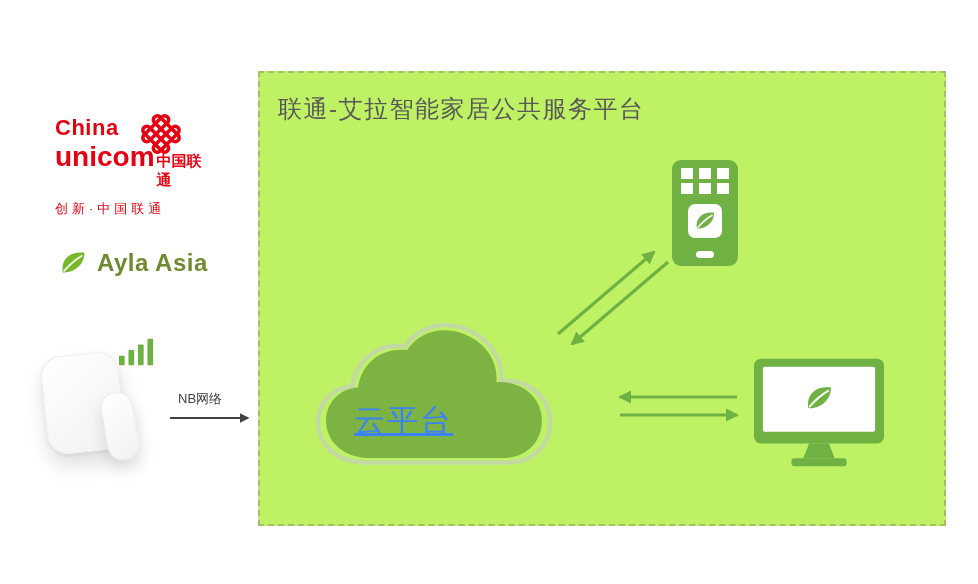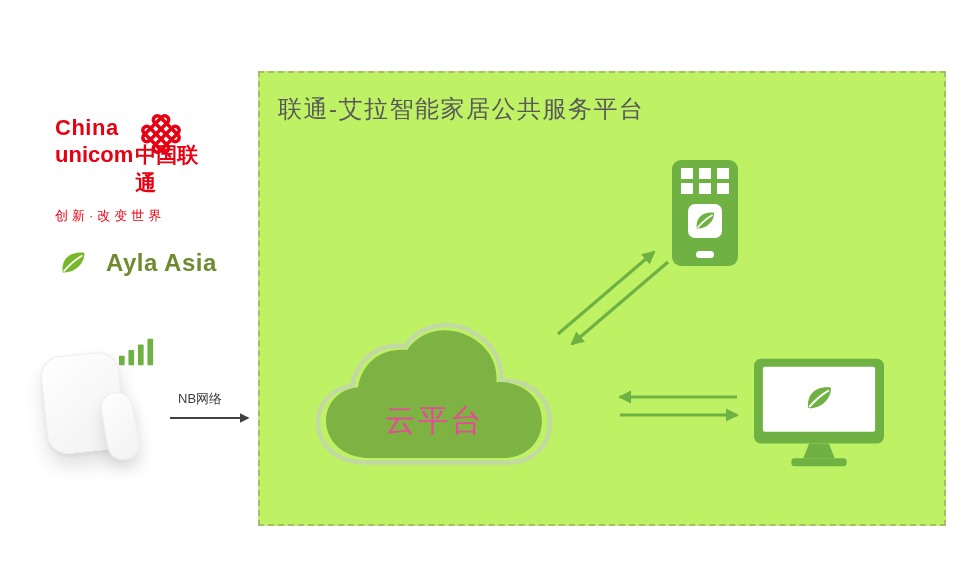--- a/index.html
+++ b/index.html
@@ -14,47 +14,47 @@
     border:2px dashed var(--frame-border);box-sizing:border-box;background:#bef264;
   }
   .frame-title{
     position:absolute;left:18px;top:20px;
     font-size:24px;color:var(--title-gray);letter-spacing:1.5px;font-weight:500;
   }
   
   .unicom{position:absolute;left:55px;top:116px;width:150px;color:var(--unicom-red);}
   .unicom .row1{font-size:22px;font-weight:bold;line-height:24px;letter-spacing:.5px;}
   .unicom .row2{display:flex;align-items:baseline;gap:2px;margin-top:1px;}
-  .unicom .word2{font-size:22px;font-weight:bold;}
-  .unicom .cn{font-size:21px;font-weight:bold;}
+  .unicom .word2{font-size:28px;font-weight:bold;}
+  .unicom .cn{font-size:15px;font-weight:bold;}
   .unicom .slogan{margin-top:10px;font-size:13px;letter-spacing:4px;white-space:nowrap;}
   .knot{position:absolute;left:78px;top:-10px;width:56px;height:56px;}
   
-  .ayla{position:absolute;left:58px;top:248px;display:flex;align-items:center;gap:18px;}
+  .ayla{position:absolute;left:58px;top:248px;display:flex;align-items:center;gap:9px;}
   .ayla .brand{font-size:24px;font-weight:600;color:var(--ayla-olive);letter-spacing:.5px;}
   
   .sensor-body{
     position:absolute;left:44px;top:354px;width:76px;height:96px;border-radius:20px;
     background:linear-gradient(145deg,#ffffff,#f1f1f1);
     box-shadow:0 12px 20px rgba(0,0,0,.13), 0 2px 4px rgba(0,0,0,.06);
     transform:rotate(-6deg);border:1px solid #ededed;
   }
   .sensor-pill{
     position:absolute;left:104px;top:392px;width:30px;height:66px;border-radius:15px;
     background:linear-gradient(145deg,#ffffff,#f2f2f2);
     box-shadow:0 10px 16px rgba(0,0,0,.13);
     transform:rotate(-10deg);border:1px solid #ededed;
   }
   .signal{position:absolute;left:118px;top:338px;width:38px;height:28px;}
   .nb-label{position:absolute;left:178px;top:390px;font-size:13px;color:#404040;}
   
   .cloud-svg{position:absolute;left:298px;top:308px;width:272px;height:182px;}
   .cloud-label{
-    position:absolute;left:354px;top:400px;width:160px;text-align:center;
-    font-size:31px;color:#ec4899;letter-spacing:2px;
+    position:absolute;left:354px;top:400px;width:160px;
+    font-size:31px;color:#3b82f6;letter-spacing:2px;text-decoration:underline;
   }
   
   .phone{position:absolute;left:672px;top:160px;width:66px;height:106px;}
   .monitor{position:absolute;left:754px;top:358px;width:130px;height:112px;}
   
   .overlay{position:absolute;left:0;top:0;width:978px;height:584px;pointer-events:none;}
   .arrow-green{stroke:var(--green);stroke-width:3.2;}
   .arrow-black{stroke:#404040;stroke-width:2;}
   .green-fill{fill:var(--green);}
   .leaf-fill{fill:var(--leaf-green);}
@@ -71,21 +71,21 @@
         <rect x="13" y="36" width="38" height="9" rx="4.5"></rect>
         <rect x="19" y="13" width="9" height="38" rx="4.5"></rect>
         <rect x="36" y="13" width="9" height="38" rx="4.5"></rect>
       </g>
     </svg>
     <div class="row1">China</div>
     <div class="row2">
       <span class="word2">unicom</span>
       <span class="cn">中国联通</span>
     </div>
-    <div class="slogan">创新·改变世界</div>
+    <div class="slogan">创新·中国联通</div>
   </div>
 
   <div class="ayla">
     <svg width="30" height="30" viewBox="0 0 32 32">
       <path class="leaf-fill" d="M5 26 C 3 12, 13 3, 28 5 C 29 16, 18 27, 5 26 Z"></path>
       <path d="M6 25 C 13 17, 19 12, 26 8" stroke="#ffffff" stroke-width="1.8" fill="none"></path>
     </svg>
     <span class="brand">Ayla Asia</span>
   </div>
 

